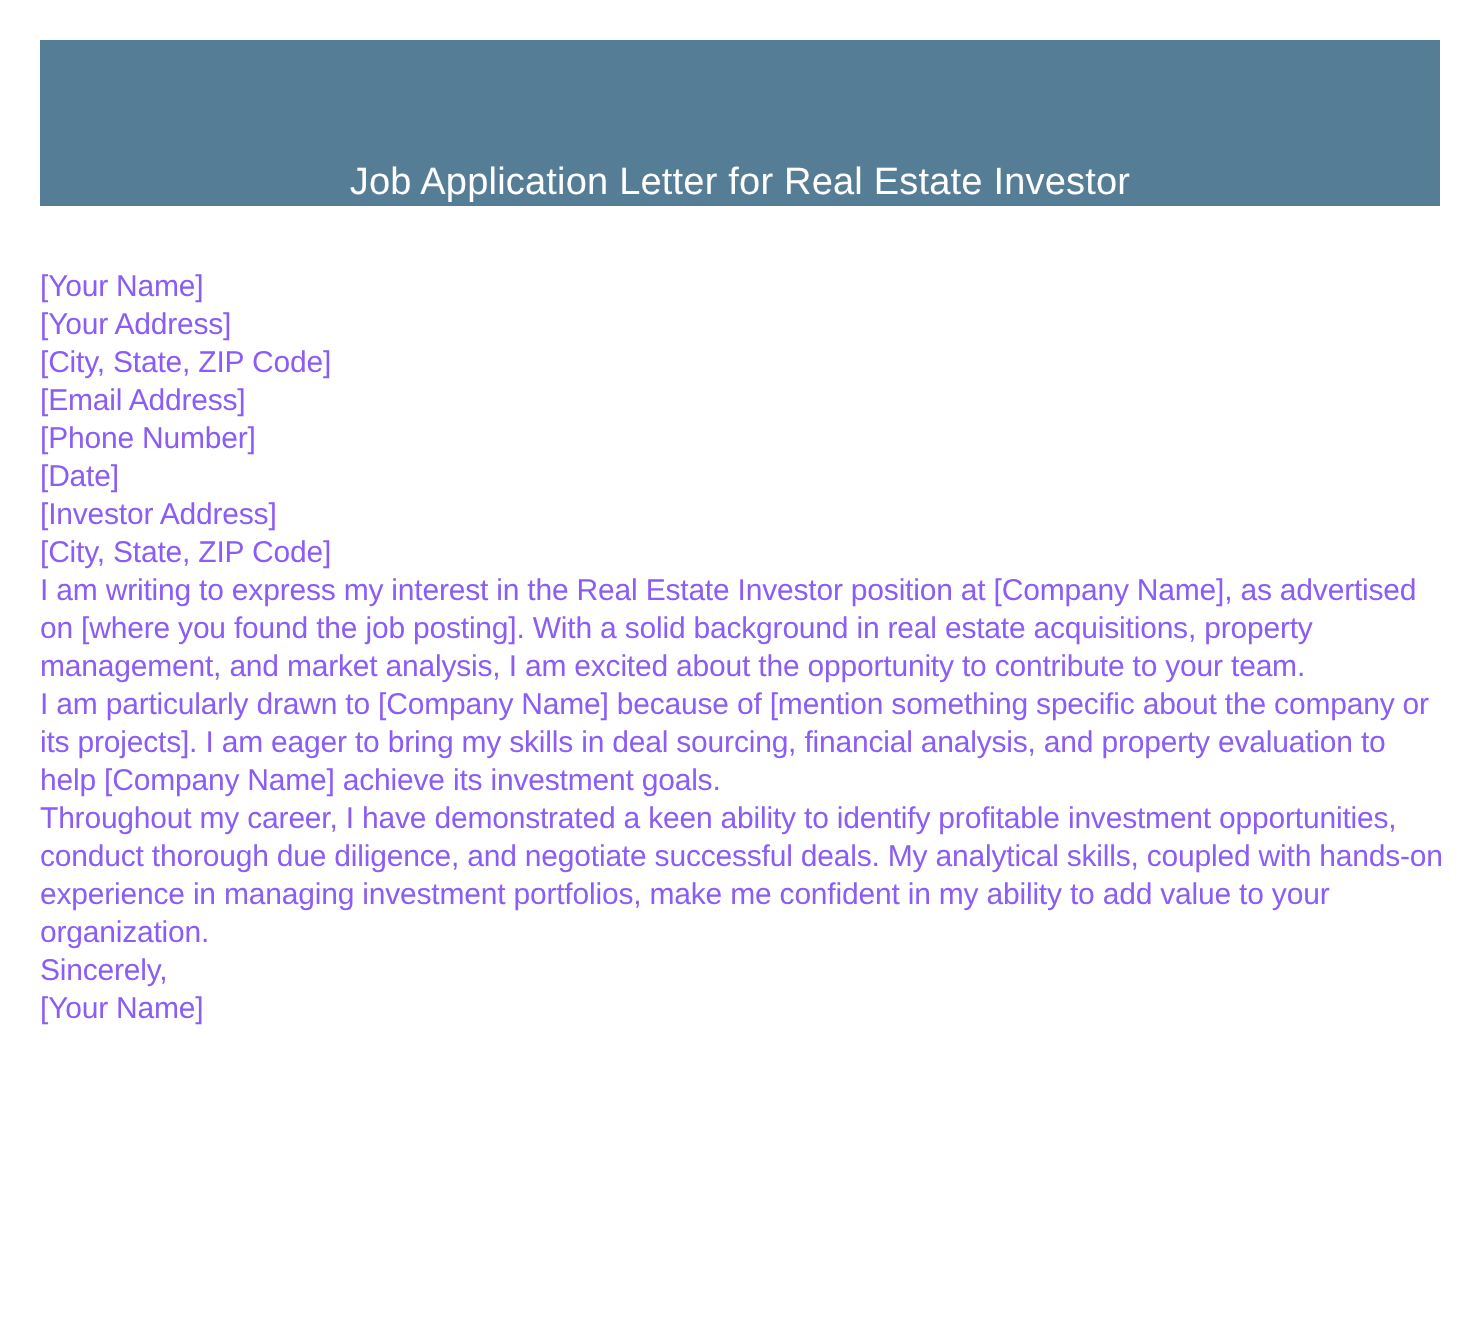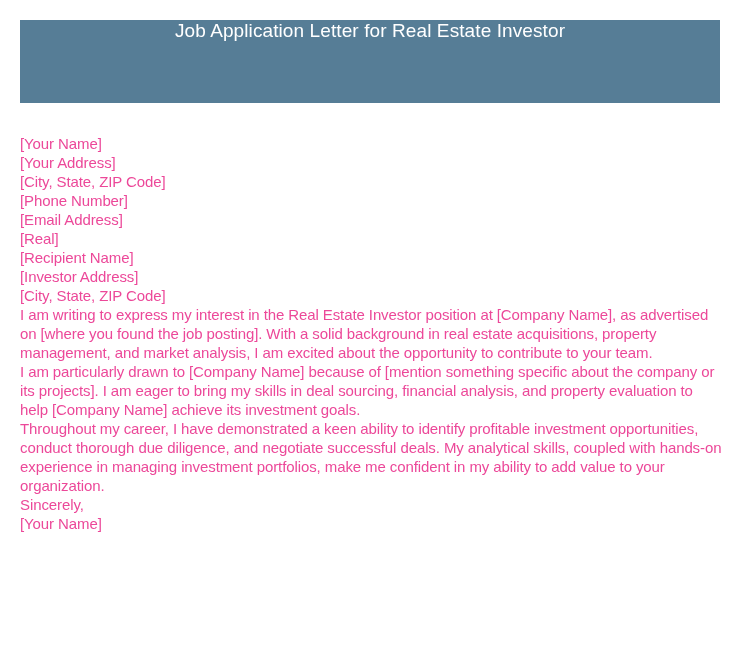--- a/index.html
+++ b/index.html
@@ -15,37 +15,37 @@
     overflow: hidden;
   }
   .banner {
     position: absolute;
     left: 20px;
     top: 20px;
     width: 700px;
     height: 83px;
     background: #567d96;
     display: flex;
-    align-items: flex-start;
+    align-items: flex-end;
     justify-content: center;
   }
   .banner h1 {
     margin: 0;
     color: #ffffff;
     font-size: 19px;
     font-weight: 500;
     letter-spacing: 0.1px;
     font-family: "Liberation Sans", sans-serif;
   }
   .letter {
     position: absolute;
     left: 20px;
     top: 134px;
     width: 702px;
-    color: #ec4899;
+    color: #8b5cf6;
     font-size: 15px;
     line-height: 19px;
     letter-spacing: -0.1px;
   }
   .letter p,
   .letter .line {
     margin: 0;
     padding: 0;
   }
 </style>
@@ -53,24 +53,23 @@
 <body>
 
 <div class="banner">
   <h1>Job Application Letter for Real Estate Investor</h1>
 </div>
 
 <div class="letter">
   <div class="line">[Your Name]</div>
   <div class="line">[Your Address]</div>
   <div class="line">[City, State, ZIP Code]</div>
+  <div class="line">[Email Address]</div>
   <div class="line">[Phone Number]</div>
-  <div class="line">[Email Address]</div>
-  <div class="line">[Real]</div>
-  <div class="line">[Recipient Name]</div>
+  <div class="line">[Date]</div>
   <div class="line">[Investor Address]</div>
   <div class="line">[City, State, ZIP Code]</div>
   <p>I am writing to express my interest in the Real Estate Investor position at [Company Name], as advertised on [where you found the job posting]. With a solid background in real estate acquisitions, property management, and market analysis, I am excited about the opportunity to contribute to your team.</p>
   <p>I am particularly drawn to [Company Name] because of [mention something specific about the company or its projects]. I am eager to bring my skills in deal sourcing, financial analysis, and property evaluation to help [Company Name] achieve its investment goals.</p>
   <p>Throughout my career, I have demonstrated a keen ability to identify profitable investment opportunities, conduct thorough due diligence, and negotiate successful deals. My analytical skills, coupled with hands-on experience in managing investment portfolios, make me confident in my ability to add value to your organization.</p>
   <div class="line">Sincerely,</div>
   <div class="line">[Your Name]</div>
 </div>
 
 </body></html>

